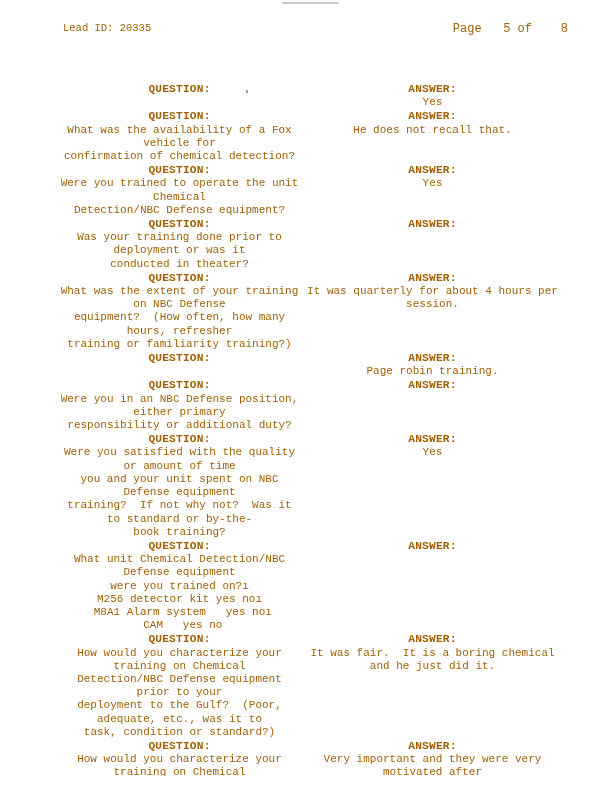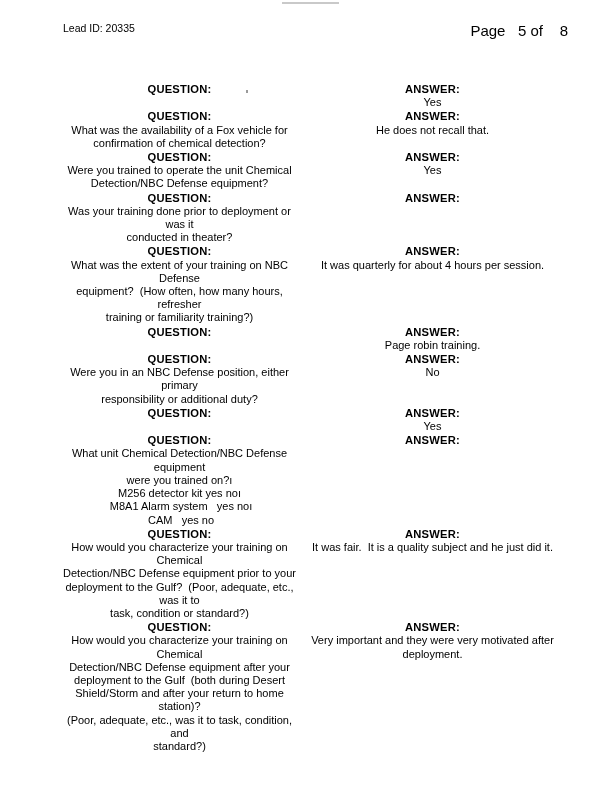--- a/index.html
+++ b/index.html
@@ -5,22 +5,22 @@
   html, body {
     margin: 0;
     padding: 0;
     background: #ffffff;
   }
   .page {
     position: relative;
     width: 611px;
     height: 776px;
     background: #ffffff;
-    font-family: Liberation Sans, sans-serif;
-    color: #000000;
+    font-family: Liberation Mono, monospace;
+    color: #a16207;
     overflow: hidden;
   }
   .scan-line {
     position: absolute;
     left: 282px;
     top: 2px;
     width: 57px;
     height: 2px;
     background: #c9c9c9;
   }
@@ -36,21 +36,21 @@
     position: absolute;
     left: 63px;
     top: 22px;
     font-size: 10.5px;
     white-space: pre;
   }
   .hdr-right {
     position: absolute;
     right: 43px;
     top: 22px;
-    font-size: 15px;
+    font-size: 12px;
     white-space: pre;
   }
   .content {
     position: absolute;
     left: 60px;
     top: 83px;
     width: 502px;
   }
   .qa-block {
     display: grid;
@@ -153,27 +153,30 @@
     </div>
 
     <div class="qa-block">
       <div class="q-cell">
         <div class="label">QUESTION:</div>
         <div class="q-text">Were you in an NBC Defense position, either primary
 responsibility or additional duty?</div>
       </div>
       <div class="a-cell">
         <div class="label">ANSWER:</div>
-        <div class="a-text">No</div>
-      </div>
-    </div>
-
-    <div class="qa-block">
-      <div class="q-cell">
-        <div class="label">QUESTION:</div>
+      </div>
+    </div>
+
+    <div class="qa-block">
+      <div class="q-cell">
+        <div class="label">QUESTION:</div>
+        <div class="q-text">Were you satisfied with the quality or amount of time
+you and your unit spent on NBC Defense equipment
+training?  If not why not?  Was it to standard or by-the-
+book training?</div>
       </div>
       <div class="a-cell">
         <div class="label">ANSWER:</div>
         <div class="a-text">Yes</div>
       </div>
     </div>
 
     <div class="qa-block">
       <div class="q-cell">
         <div class="label">QUESTION:</div>
@@ -192,21 +195,21 @@
     <div class="qa-block">
       <div class="q-cell">
         <div class="label">QUESTION:</div>
         <div class="q-text">How would you characterize your training on Chemical
 Detection/NBC Defense equipment prior to your
 deployment to the Gulf?  (Poor, adequate, etc., was it to
 task, condition or standard?)</div>
       </div>
       <div class="a-cell">
         <div class="label">ANSWER:</div>
-        <div class="a-text">It was fair.  It is a quality subject and he just did it.</div>
+        <div class="a-text">It was fair.  It is a boring chemical and he just did it.</div>
       </div>
     </div>
 
     <div class="qa-block">
       <div class="q-cell">
         <div class="label">QUESTION:</div>
         <div class="q-text">How would you characterize your training on Chemical
 Detection/NBC Defense equipment after your
 deployment to the Gulf  (both during Desert
 Shield/Storm and after your return to home station)?

